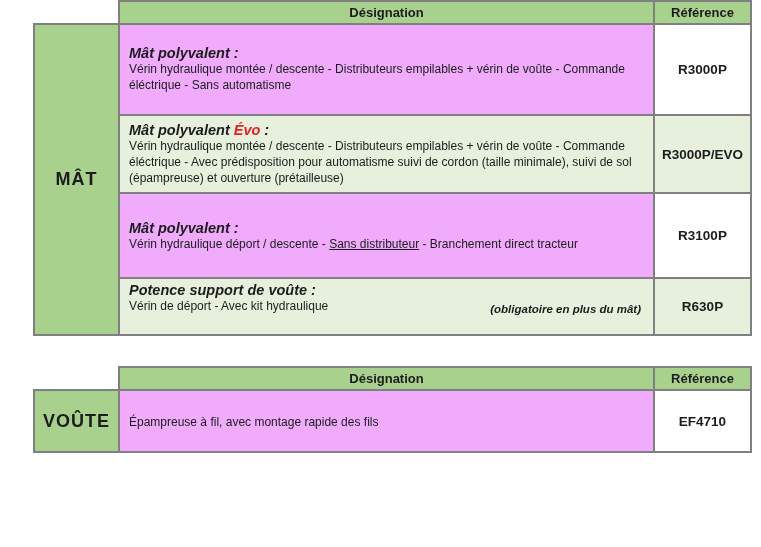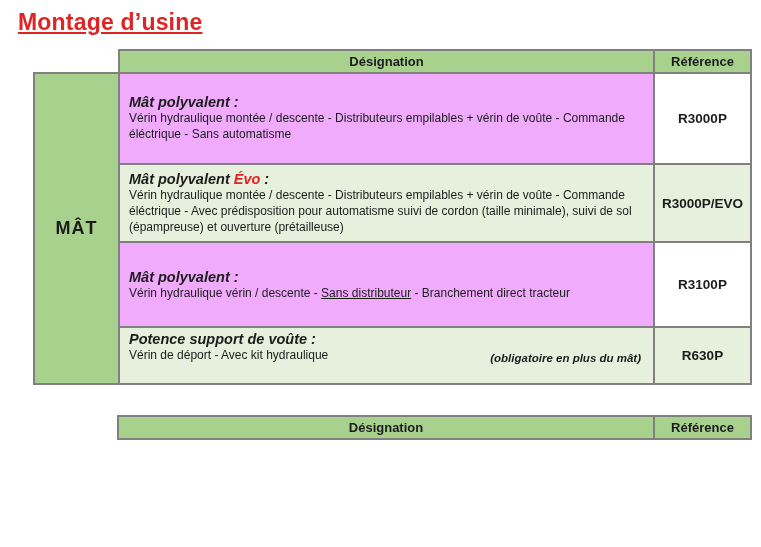--- a/index.html
+++ b/index.html
@@ -101,21 +101,20 @@
     white-space: nowrap;
     padding-right: 2px;
   }
   .plain-desc { font-size: 12px; }
 </style>
 </head>
 <body>
 
 <div class="page">
 
-  <h1 class="page-title">Montage d’usine</h1>
 
   
   <table class="ptable ptable-mat">
     <colgroup>
         <col class="col-label">
         <col class="col-desig">
         <col class="col-ref">
       </colgroup>
     <tbody>
       <tr class="header-row">
@@ -137,21 +136,21 @@
         <td class="cell-desc shaded">
           <div class="desc-title"><span>Mât polyvalent </span><span class="accent">Évo</span><span> :</span></div>
           <div class="desc-body">Vérin hydraulique montée / descente - Distributeurs empilables + vérin de voûte - Commande éléctrique - Avec prédisposition pour automatisme suivi de cordon (taille minimale), suivi de sol (épampreuse) et ouverture (prétailleuse)</div>
         </td>
         <td class="cell-ref shaded">R3000P/EVO</td>
       </tr>
 
       <tr class="row-mat-3">
         <td class="cell-desc">
           <div class="desc-title">Mât polyvalent :</div>
-          <div class="desc-body"><span>Vérin hydraulique vérin / descente - </span><span class="u">Sans distributeur</span><span> - Branchement direct tracteur</span></div>
+          <div class="desc-body"><span>Vérin hydraulique déport / descente - </span><span class="u">Sans distributeur</span><span> - Branchement direct tracteur</span></div>
         </td>
         <td class="cell-ref">R3100P</td>
       </tr>
 
       <tr class="row-mat-4">
         <td class="cell-desc shaded">
           <div class="desc-title">Potence support de voûte :</div>
           <div class="desc-line">
             <span class="desc-body">Vérin de déport - Avec kit hydraulique</span>
             <span class="desc-note">(obligatoire en plus du mât)</span>
@@ -168,16 +167,23 @@
         <col class="col-label">
         <col class="col-desig">
         <col class="col-ref">
       </colgroup>
     <tbody>
       <tr class="header-row">
         <td class="cell-empty"></td>
         <th class="cell-header">Désignation</th>
         <th class="cell-header">Référence</th>
       </tr>
+      <tr class="row-voute-1">
+        <td class="cell-label">VOÛTE</td>
+        <td class="cell-desc">
+          <span class="plain-desc">Épampreuse à fil, avec montage rapide des fils</span>
+        </td>
+        <td class="cell-ref">EF4710</td>
+      </tr>
     </tbody>
   </table>
 
 </div>
 
 </body></html>

